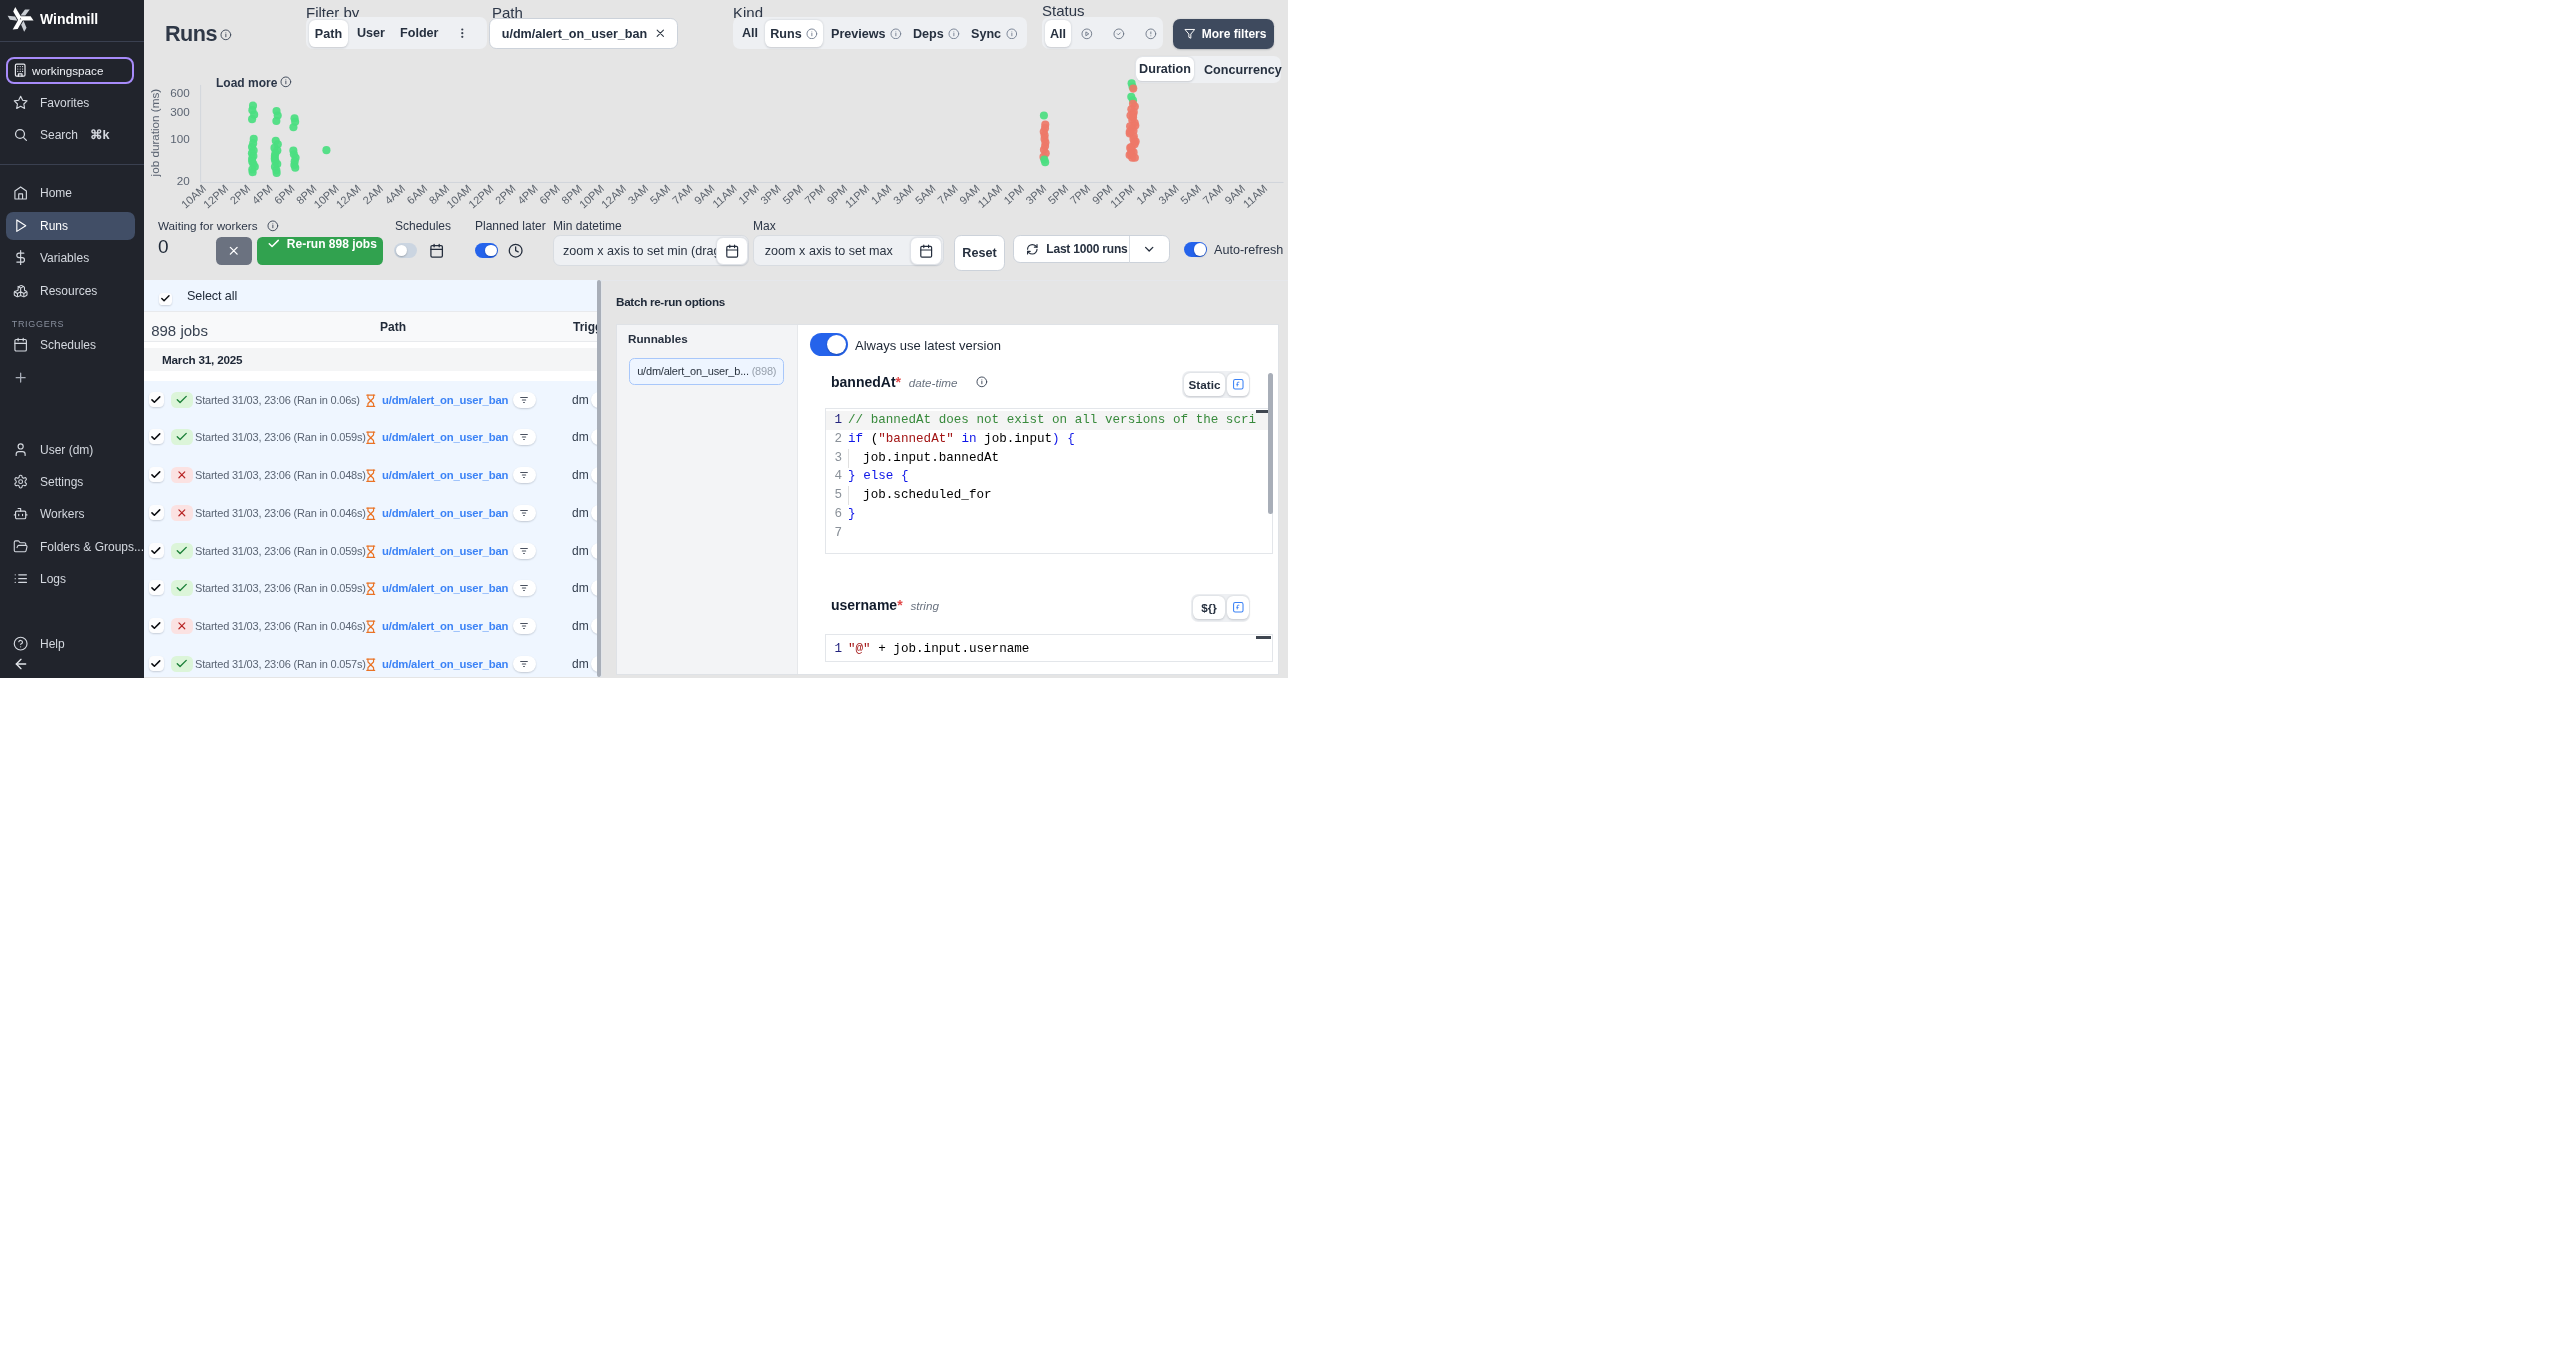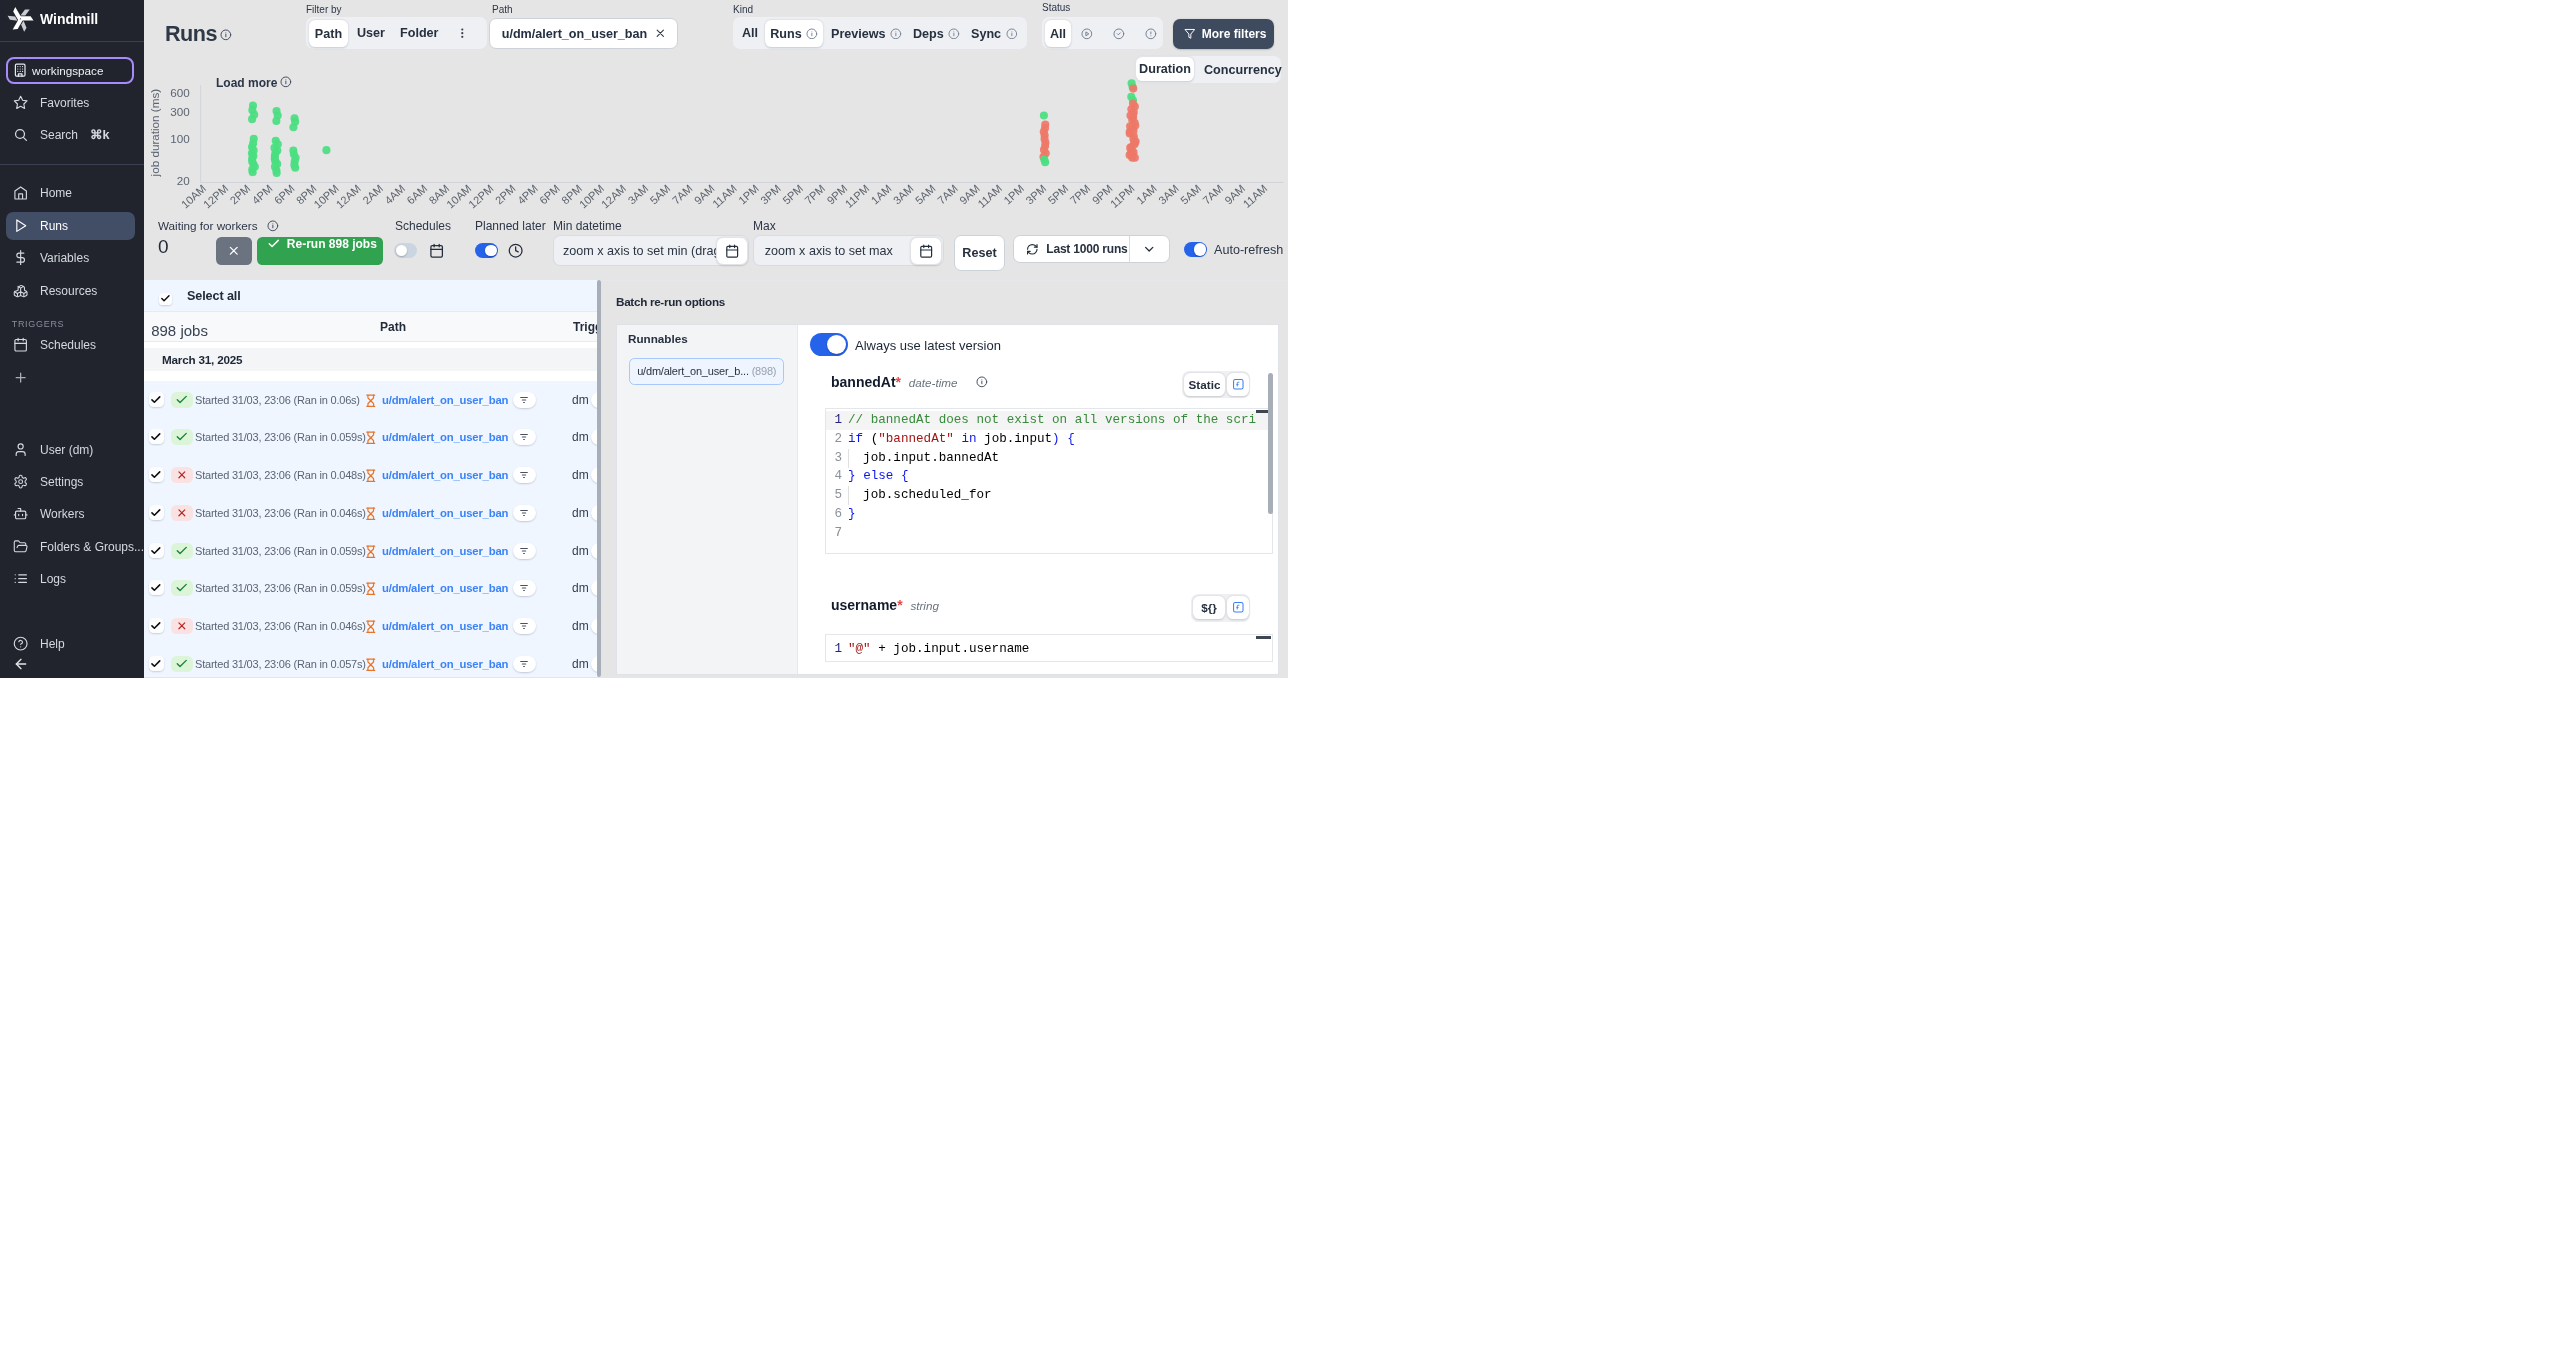--- a/index.html
+++ b/index.html
@@ -8,21 +8,21 @@
 #app{position:relative;width:1288px;height:678px;background:#e5e5e5;overflow:hidden}
 .ab{position:absolute}
 svg{display:block}
 
 #sb{position:absolute;left:0;top:0;width:144px;height:678px;background:#21242c;color:#d4d8df}
 .sbrow{position:absolute;left:0;width:144px;height:21.6px;display:flex;align-items:center}
 .sbrow .ic{position:absolute;left:12.6px;width:15.3px;height:15.3px}
 .sbrow .tx{position:absolute;left:40px;font-size:12px;color:#d4d8df;white-space:nowrap}
 .sbsel{position:absolute;left:6.3px;width:129px;height:28px;background:#414e66;border-radius:7.2px}
 
-.lbl{position:absolute;font-size:10px;color:#2d3748;white-space:nowrap}
+.lbl{position:absolute;font-size:15px;color:#2d3748;white-space:nowrap}
 .grp{position:absolute;background:#eef0f3;border-radius:7.2px}
 .chip{position:absolute;background:#fff;border-radius:6.3px;box-shadow:0 0.9px 2.2px rgba(16,24,40,.18);display:flex;align-items:center;justify-content:center;font-size:12.6px;font-weight:700;color:#26303f}
 .gtx{position:absolute;font-size:12.6px;font-weight:700;color:#26303f;white-space:nowrap}
 .inp{position:absolute;background:#fff;border:0.9px solid #ccd2da;border-radius:7.2px;display:flex;align-items:center;font-size:12px;color:#333f4f;white-space:nowrap;overflow:hidden}
 .btn{position:absolute;background:#fff;border:0.9px solid #ccd2da;border-radius:7.2px;display:flex;align-items:center;justify-content:center;font-size:12.6px;font-weight:600;color:#26303f}
 .tgl{position:absolute;border-radius:898px}
 .knob{position:absolute;background:#fff;border-radius:898px;box-shadow:0 0.9px 1.8px rgba(0,0,0,.25)}
 
 .row{position:absolute;left:0;width:457px;height:38px;background:#eff6ff}
 .ckb{position:absolute;left:4.5px;top:11.2px;width:15px;height:15px;background:#fdfdfe;border-radius:4.5px;box-shadow:0 0.9px 1.8px rgba(16,24,40,.18);display:flex;align-items:center;justify-content:center}
@@ -467,21 +467,21 @@
 <div class="lbl" style="left:1214px;top:243px;font-size:12.6px">Auto-refresh</div>
 
 <div class="ab" style="left:144px;top:280px;width:1144px;height:0.9px;background:#e5e7eb"></div>
 <div class="ab" style="left:144px;top:280px;width:457px;height:397px;background:#fff;overflow:hidden">
 <div class="ab" style="left:0;top:0;width:457px;height:31px;background:#eff6ff"></div>
 <div class="ckb" style="left:15.3px;top:12.6px;width:12.6px;height:12.6px;border-radius:3.6px">
         <svg width="10.8" height="10.8" viewBox="0 0 24 24" fill="none" stroke="#0a0c10" stroke-width="3.2" stroke-linecap="round" stroke-linejoin="round">
           <path d="M20 6 9 17l-5-5"></path>
         </svg>
       </div>
-<div class="ab" style="left:43px;top:0;height:31px;display:flex;align-items:center;font-size:12.6px;letter-spacing:-0.1px;font-weight:700;color:#222c3a">Select all</div>
+<div class="ab" style="left:43px;top:0;height:31px;display:flex;align-items:center;font-size:12.6px;letter-spacing:-0.1px;font-weight:400;color:#222c3a">Select all</div>
 <div class="ab" style="left:0;top:31px;width:457px;height:31px;background:#f8f9fa;border-top:0.9px solid #e8eaed;border-bottom:0.9px solid #e8eaed"></div>
 <div class="ab" style="left:7.2px;top:31px;height:39px;display:flex;align-items:center;font-size:15px;color:#394352">898 jobs</div>
 <div class="ab" style="left:236px;top:31px;height:31px;display:flex;align-items:center;font-size:12px;font-weight:700;color:#222c3a">Path</div>
 <div class="ab" style="left:429px;top:31px;height:31px;display:flex;align-items:center;font-size:12px;font-weight:700;color:#222c3a">Trigger</div>
 <div class="ab" style="left:0;top:68px;width:457px;height:23.4px;background:#f4f5f6;display:flex;align-items:center">
         <span style="margin-left:18px;font-size:11.7px;letter-spacing:-0.2px;font-weight:700;color:#1d2635">March 31, 2025</span>
       </div>
 <div class="row" style="top:101px">
 <div class="ckb">
           <svg width="11.7" height="11.7" viewBox="0 0 24 24" fill="none" stroke="#0a0c10" stroke-width="3.2" stroke-linecap="round" stroke-linejoin="round">

